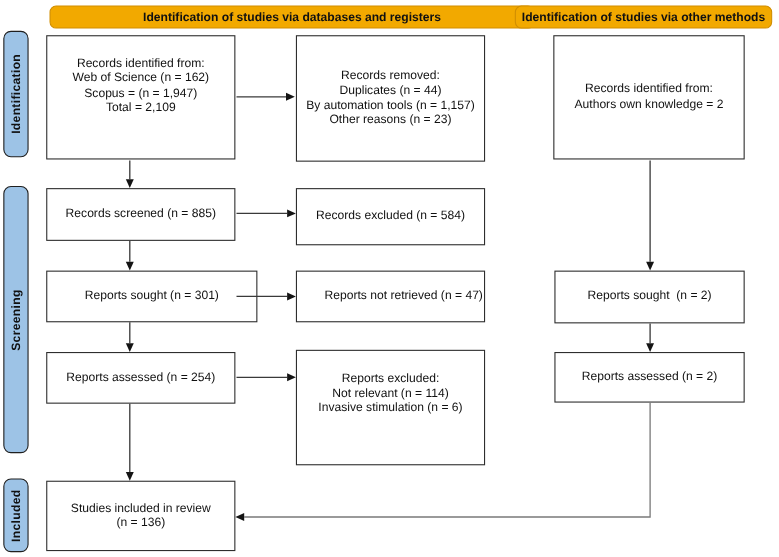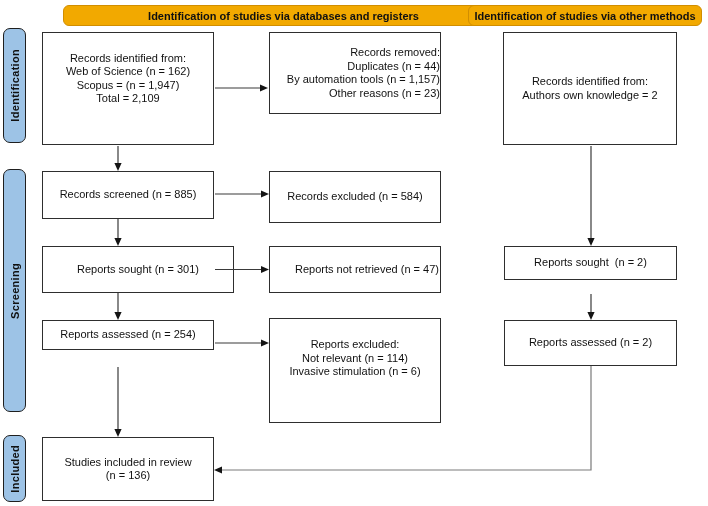--- a/index.html
+++ b/index.html
@@ -20,21 +20,21 @@
     border: 1.5px solid var(--header-border, #D18E00);
     border-radius: 6px;
     display: flex;
     align-items: center;
     justify-content: center;
     text-align: center;
     font-weight: bold;
     font-size: 11px;
     color: #111111;
   }
-  .hdr-db    { left: 63px;  top: 5px; width: 441px; height: 21px; }
+  .hdr-db    { left: 45px;  top: 5px; width: 441px; height: 21px; }
   .hdr-other { left: 468px; top: 5px; width: 234px; height: 21px; }
 
   
   .stagebar {
     background: var(--stage-fill, #9DC3E6);
     border: 1.5px solid #1f1f1f;
     border-radius: 7px;
     display: flex;
     align-items: center;
     justify-content: center;
@@ -60,28 +60,28 @@
     flex-direction: column;
     align-items: center;
     justify-content: center;
     text-align: center;
     font-size: 11px;
     line-height: 13.5px;
   }
   .box .box-line { white-space: pre-wrap; }
 
   .b-db-identified     { left: 42px;  top: 32px;  width: 172px; height: 113px; padding-bottom: 20px; }
-  .b-removed           { left: 269px; top: 32px;  width: 172px; height: 82px; align-items: flex-end; }
+  .b-removed           { left: 269px; top: 32px;  width: 172px; height: 115px; }
   .b-other-identified  { left: 503px; top: 32px;  width: 174px; height: 113px; }
   .b-screened          { left: 42px;  top: 171px; width: 172px; height: 48px; }
   .b-excluded          { left: 269px; top: 171px; width: 172px; height: 52px; }
   .b-sought            { left: 42px;  top: 246px; width: 192px; height: 47px; }
   .b-notretrieved      { left: 269px; top: 246px; width: 172px; height: 47px; padding-left: 24px; }
-  .b-other-sought      { left: 504px; top: 246px; width: 173px; height: 34px; }
-  .b-assessed          { left: 42px;  top: 320px; width: 172px; height: 30px; justify-content: center; }
+  .b-other-sought      { left: 504px; top: 246px; width: 173px; height: 48px; }
+  .b-assessed          { left: 42px;  top: 320px; width: 172px; height: 47px; justify-content: center; }
   .b-rexcluded         { left: 269px; top: 318px; width: 172px; height: 105px; padding-bottom: 24px; }
   .b-other-assessed    { left: 504px; top: 320px; width: 173px; height: 46px; }
   .b-included          { left: 42px;  top: 437px; width: 172px; height: 64px; }
 
   .arrow-layer { left: 0; top: 0; pointer-events: none; }
   .arrow-layer line, .arrow-layer polyline { stroke: var(--arrow-color, #3a3a3a); stroke-width: 1.2; fill: none; }
   .arrow-layer polygon { fill: #141414; stroke: none; }
   .arrow-layer .lite { stroke: #7a7a7a; }
 </style>
 </head>

